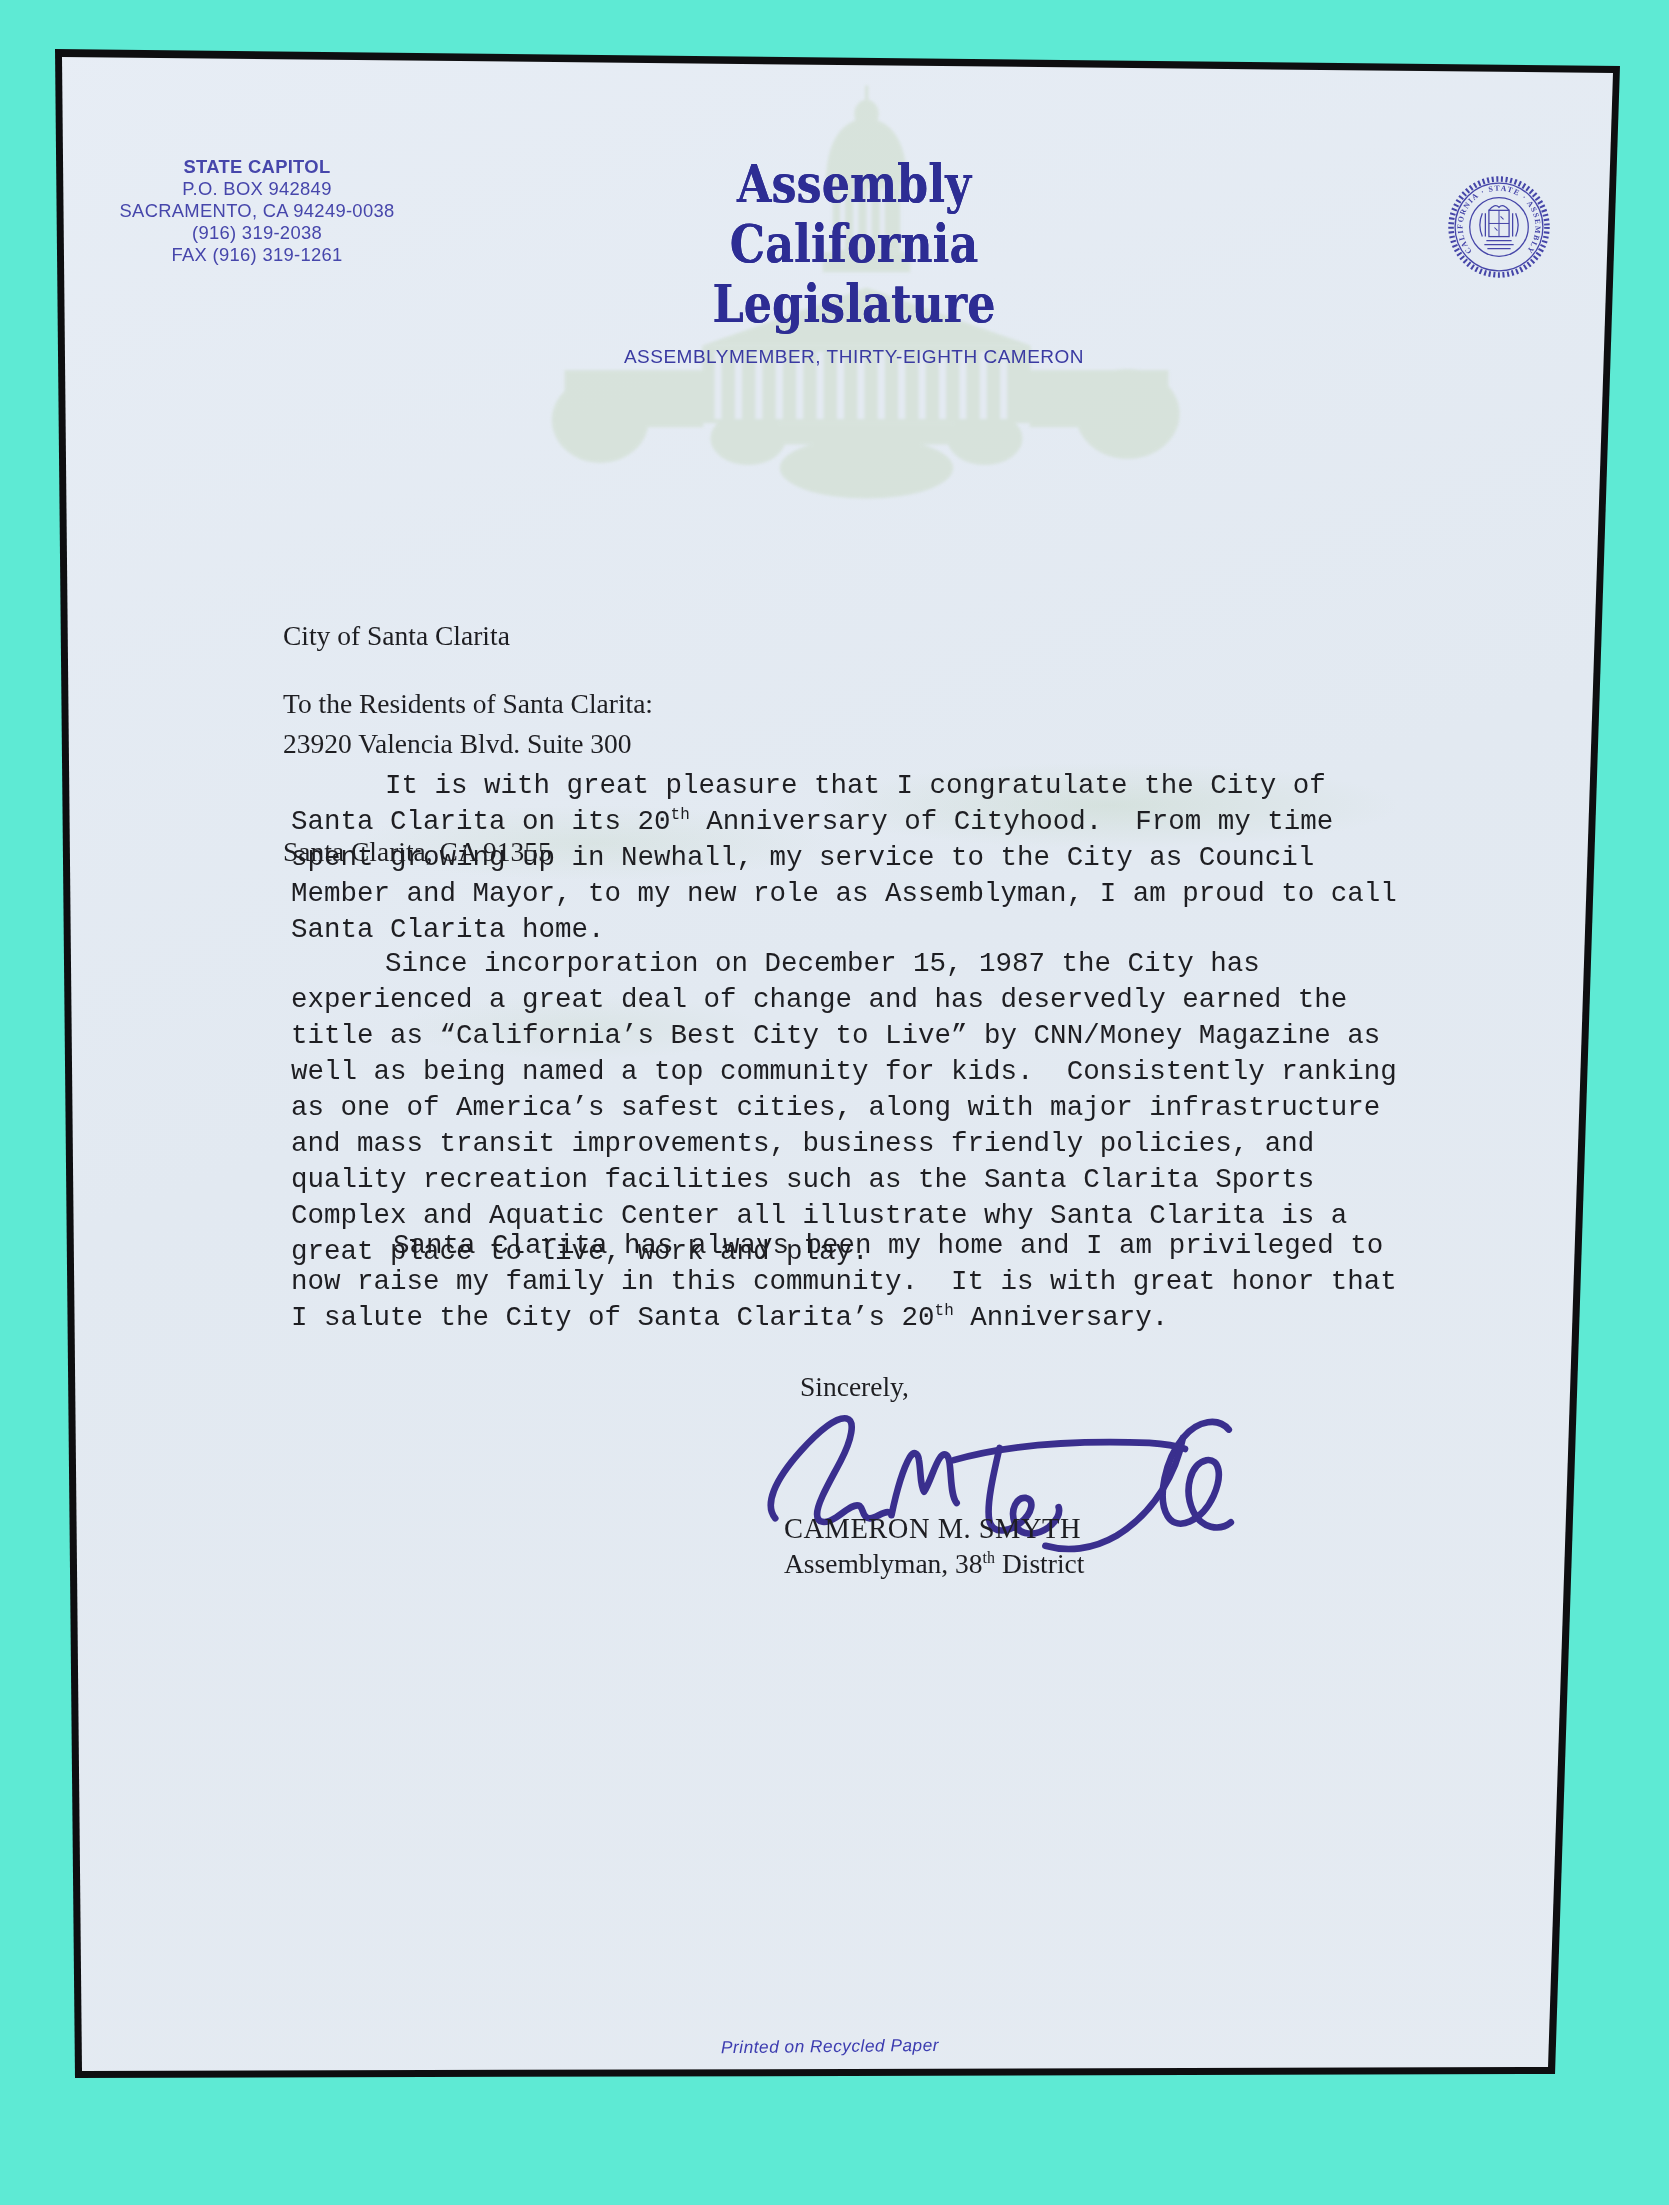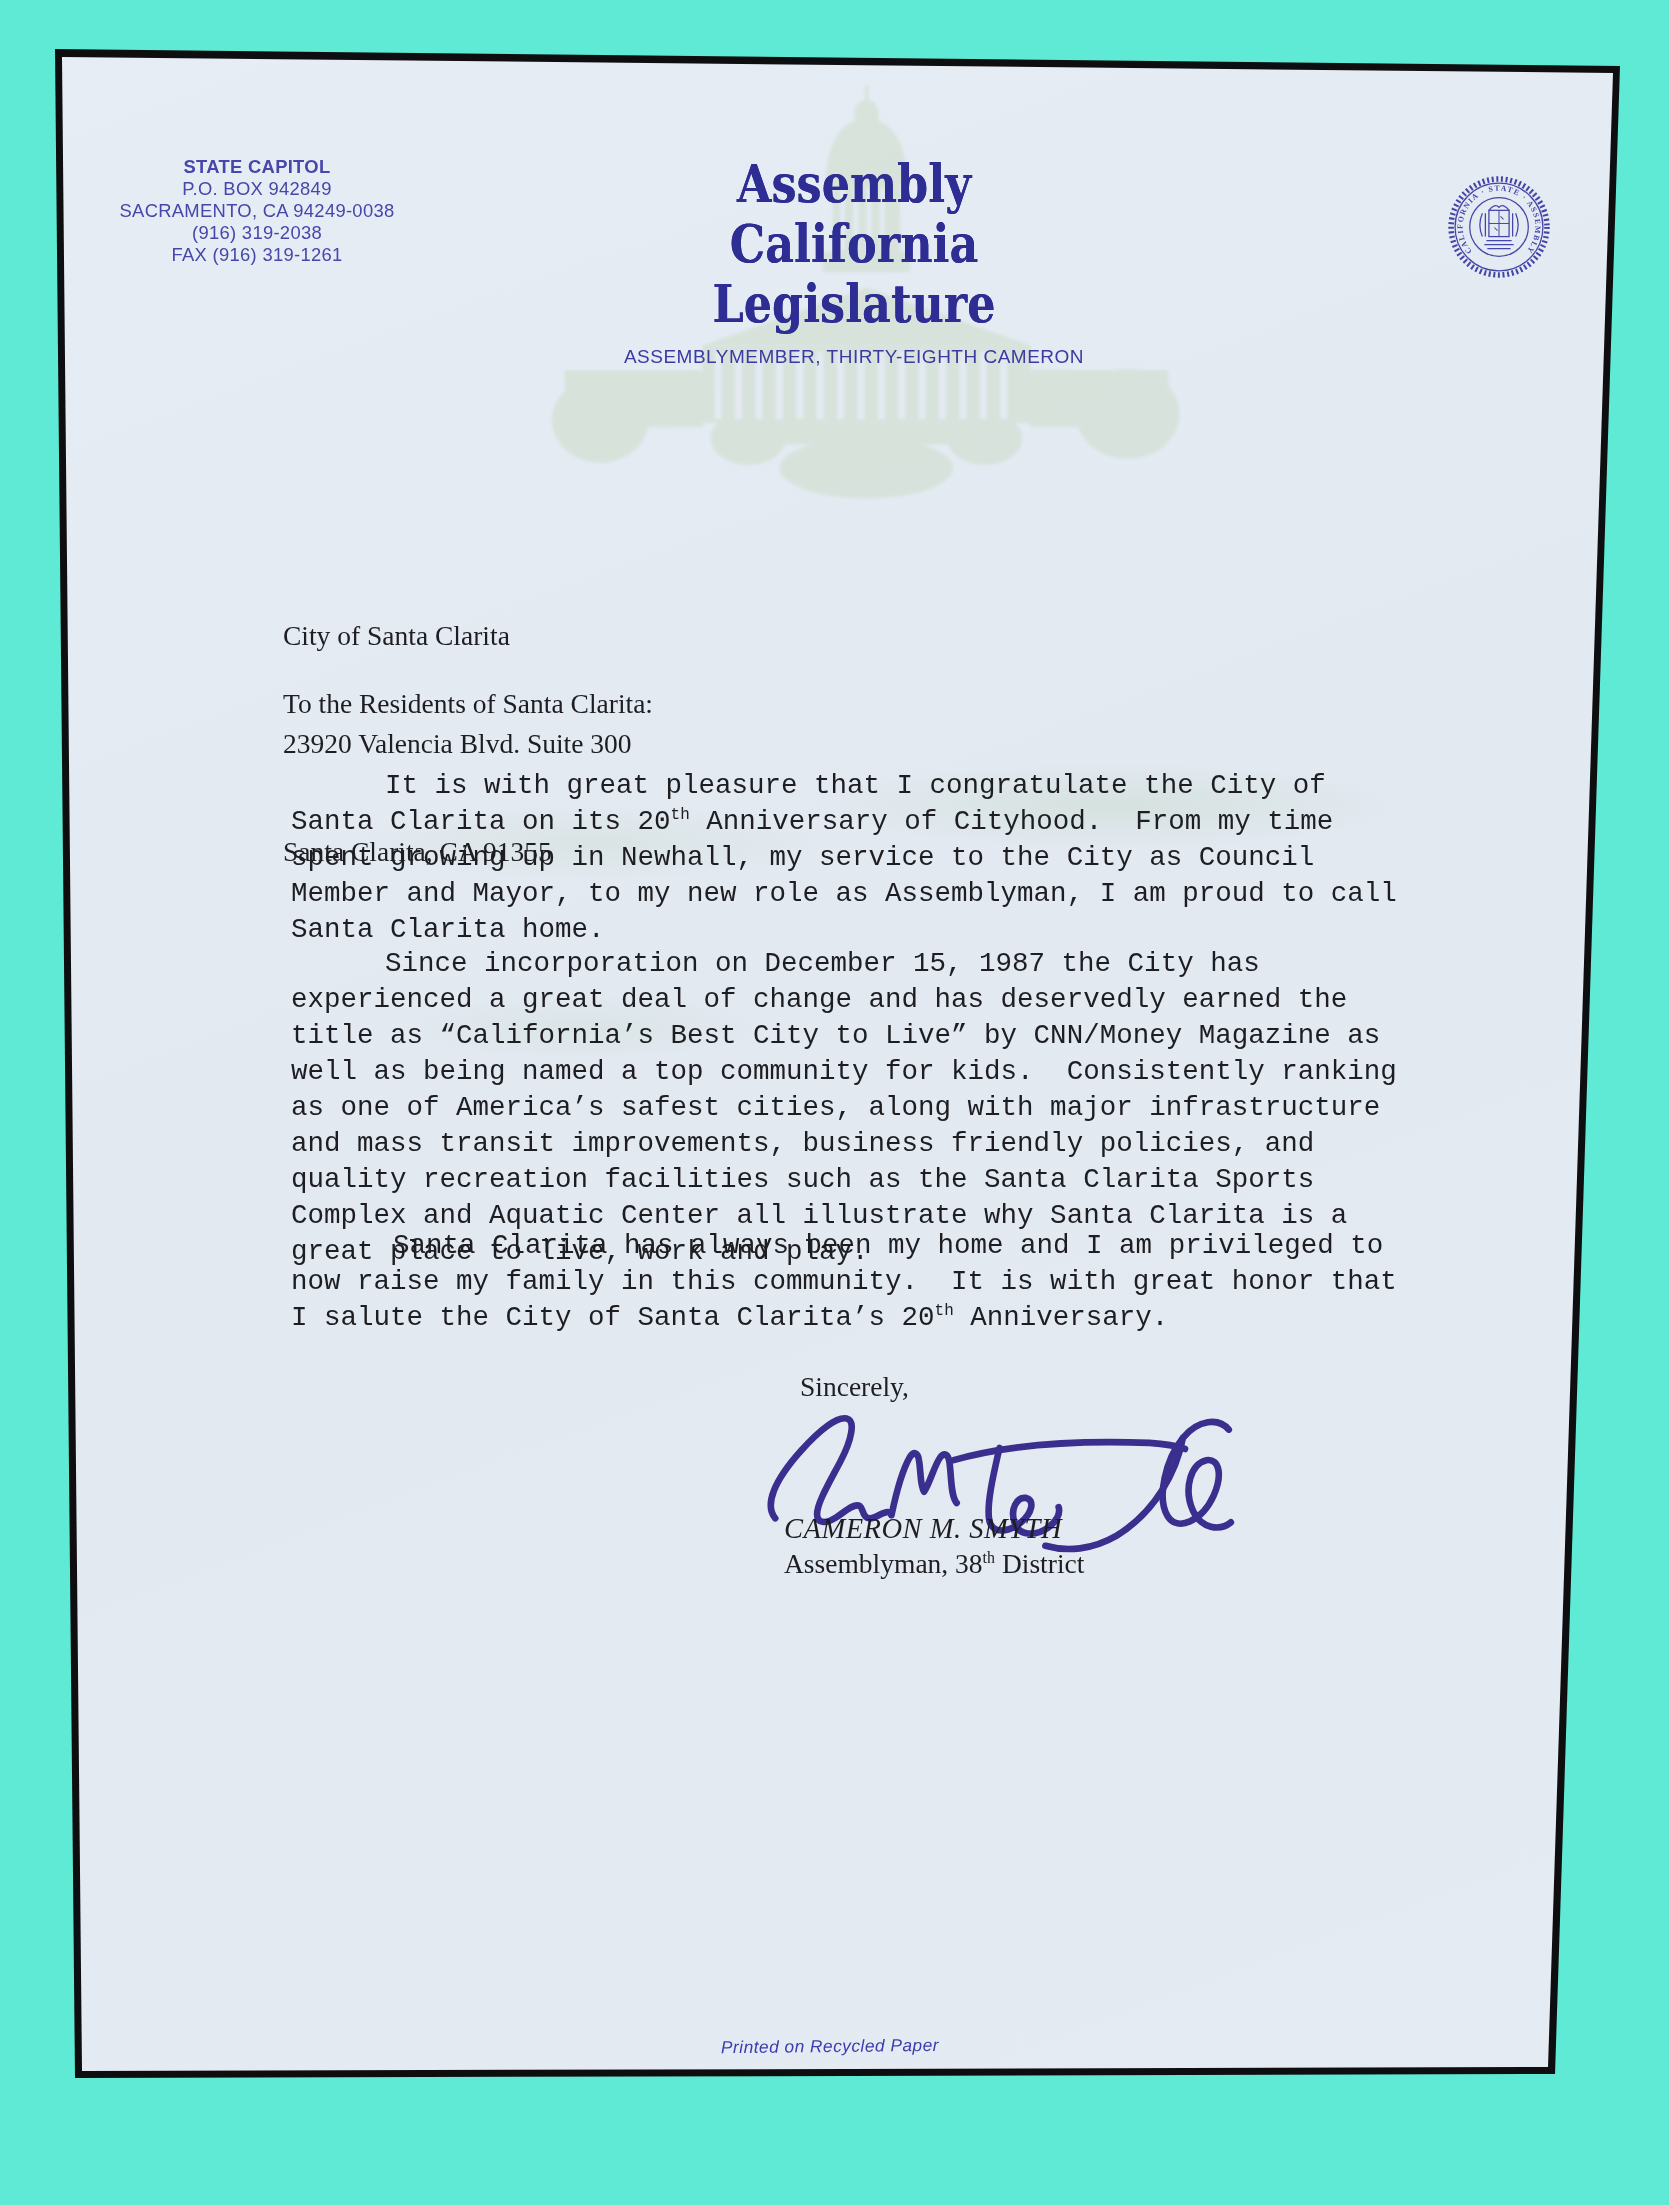--- a/index.html
+++ b/index.html
@@ -40,21 +40,21 @@
         color:#1e1e22;white-space:pre-wrap;}
   .recipient{top:546px;}
   .salutation{top:686px;}
   .para{margin:8px;font-family:Liberation Mono, monospace;}
   .p1{top:760px;text-indent:94px;}
   .p2{top:938px;text-indent:94px;}
   .p3{top:1220px;text-indent:102px;}
   .sup{font-size:58%;vertical-align:super;line-height:0;}
   .valediction{position:absolute;left:800px;top:1371px;font-size:27.5px;color:#1e1e22;}
   .signature{position:absolute;left:760px;top:1398px;width:479px;height:158px;}
-  .signer-name{position:absolute;left:784px;top:1513px;font-size:28.5px;letter-spacing:0.5px;color:#1e1e22;font-style:italic;}
+  .signer-name{position:absolute;left:784px;top:1513px;font-size:28.5px;letter-spacing:0.5px;color:#1e1e22;}
   .signer-title{position:absolute;left:784px;top:1548px;font-size:27.5px;color:#1e1e22;}
   .footer{position:absolute;left:830px;top:2036px;transform:translateX(-50%) rotate(-.6deg);
         font-family:"Liberation Sans", sans-serif;font-style:italic;font-size:17.3px;
         letter-spacing:0.5px;color:#3c3cb0;white-space:nowrap;}
 </style>
 </head>
 <body>
 
 <div class="scan">
 

